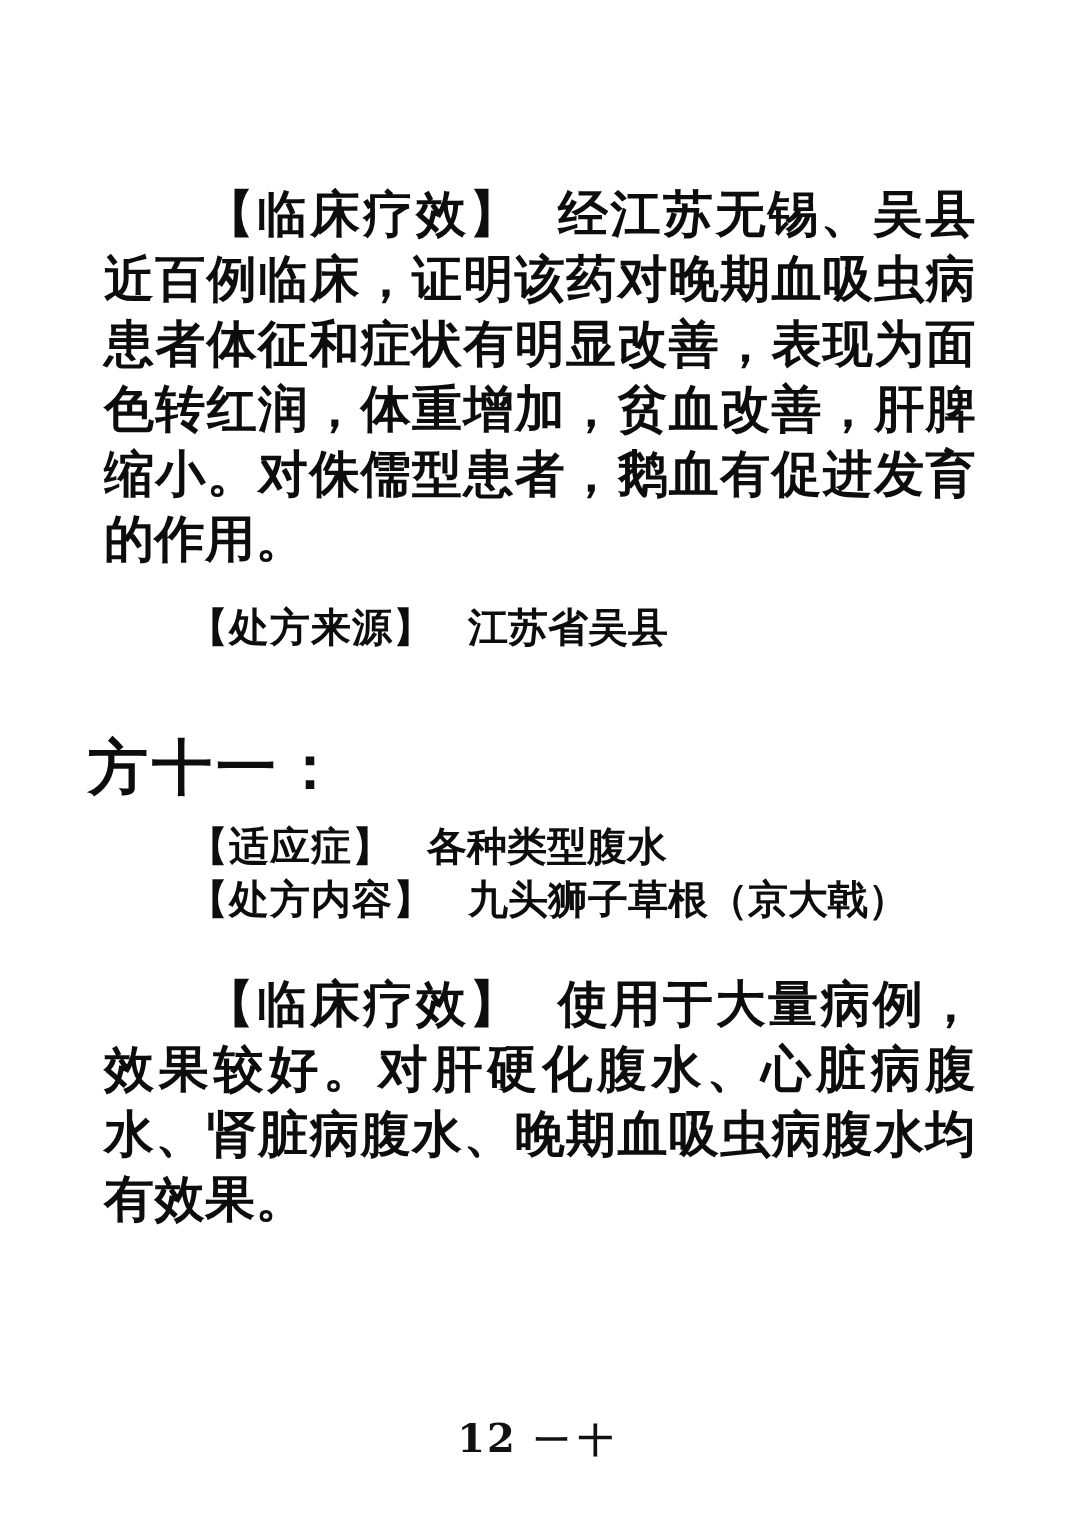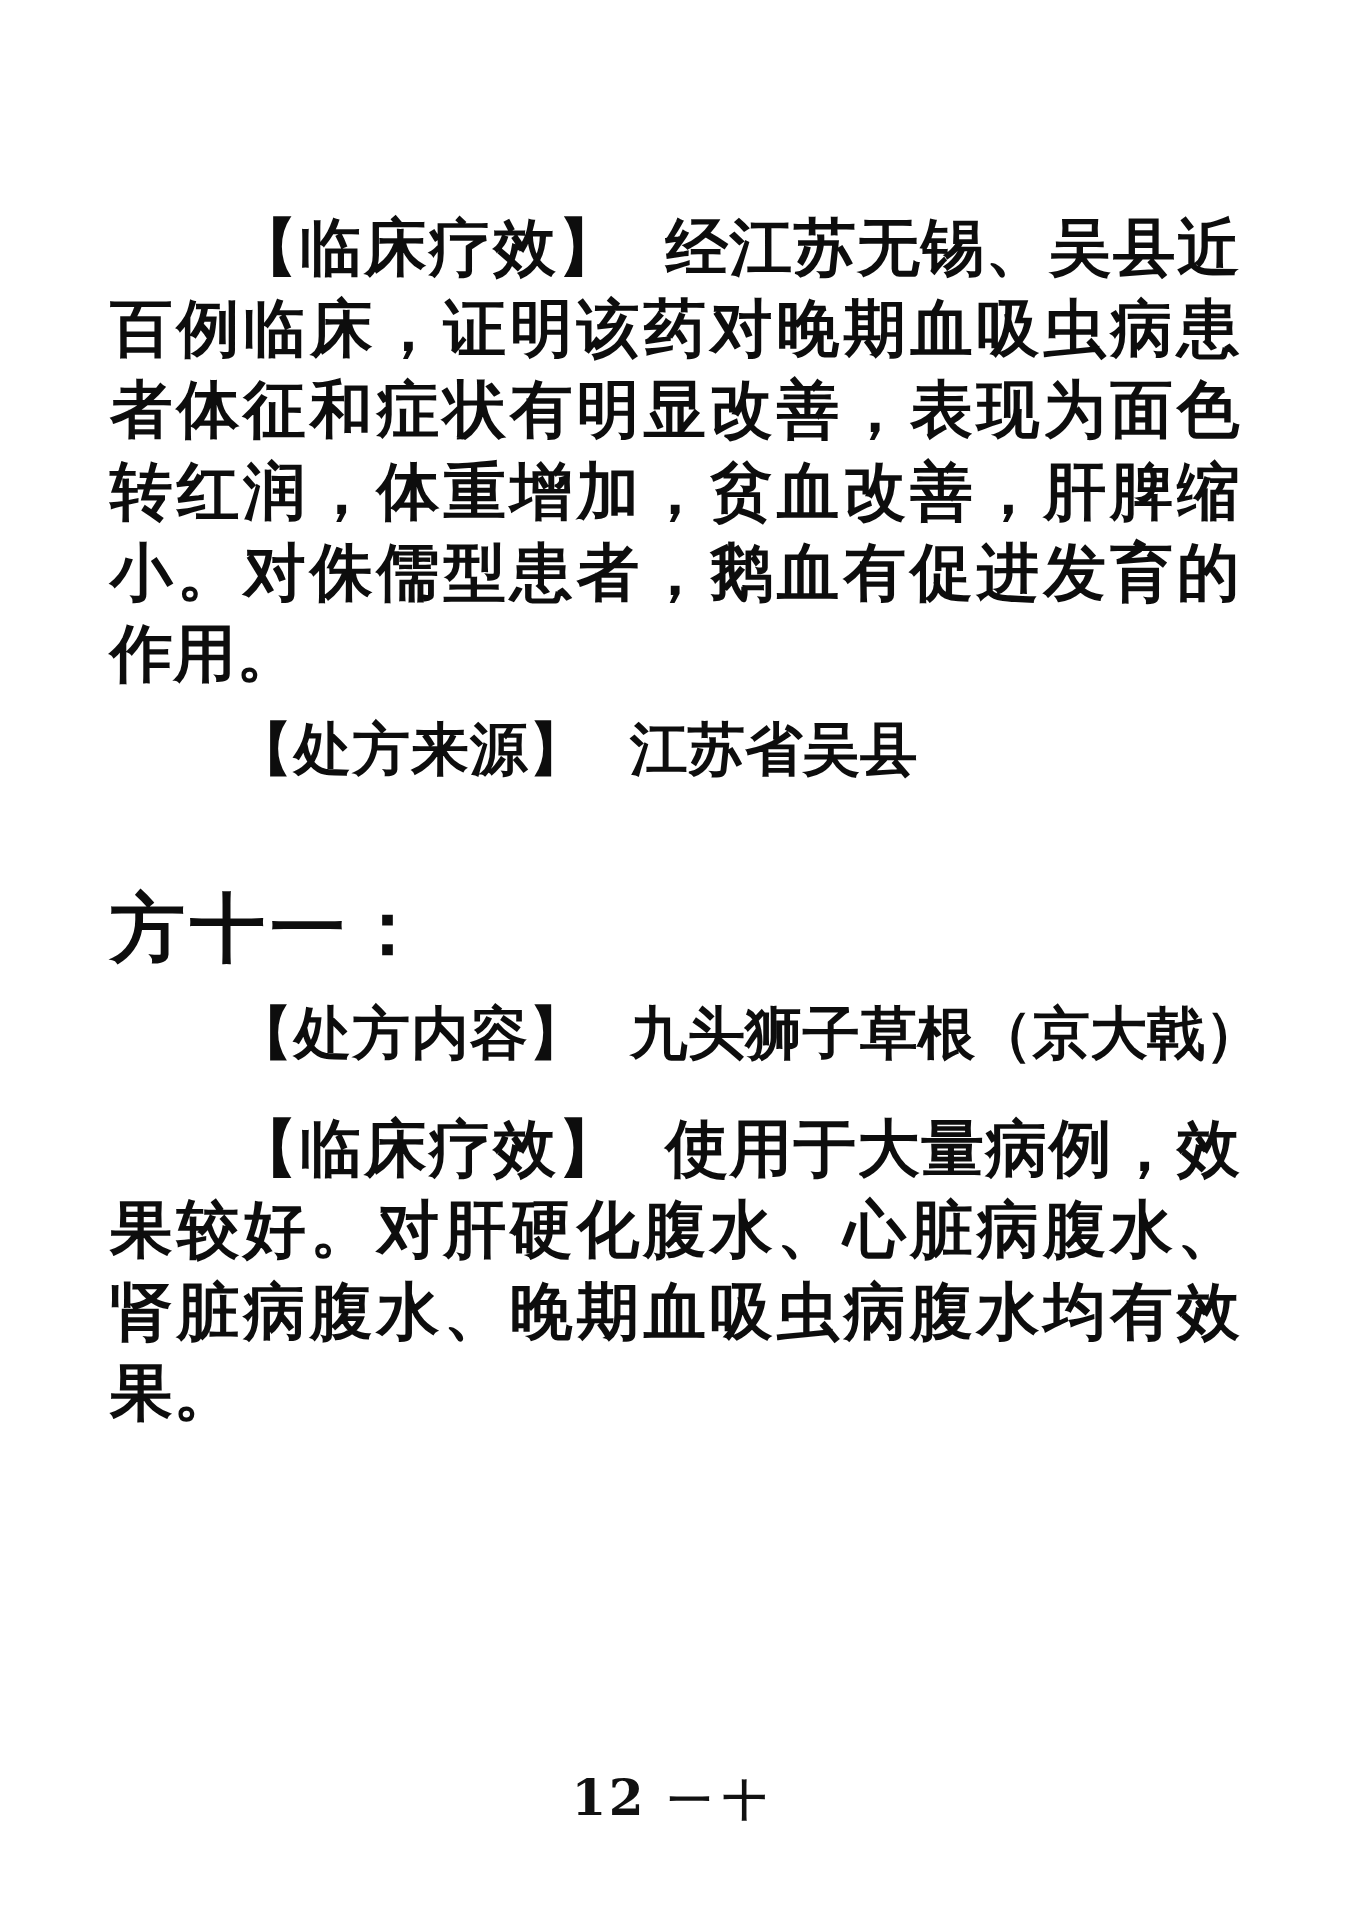--- a/index.html
+++ b/index.html
@@ -26,21 +26,21 @@
   .block {
     margin: 0;
   }
   .para {
     font-size: 50px;
     line-height: 1.30;
     letter-spacing: 0.5px;
     font-weight: 700;
     text-align: justify;
     text-justify: inter-ideograph;
-    margin: 0;
+    margin: 16px;
     font-family: "DejaVu Serif", "Liberation Serif", serif;
   }
   .para.indent {
     text-indent: 100px;
   }
   .label {
     font-weight: 700;
     letter-spacing: 1px;
   }
   .gap-after-label {
@@ -51,21 +51,21 @@
     font-size: 60px;
     font-weight: 700;
     line-height: 1.30;
     letter-spacing: 4px;
     margin: 0;
   }
   .spacer-lg { height: 74px; }
   .spacer-md { height: 30px; }
   .spacer-sm { height: 14px; }
   .single-line {
-    font-size: 46px;
+    font-size: 40px;
     font-weight: 700;
     line-height: 1.32;
     margin: 0;
     text-indent: 100px;
     white-space: nowrap;
   }
   .footer {
     position: absolute;
     left: 0;
     right: 0;
@@ -96,20 +96,23 @@
   </div>
 
   <div class="spacer-lg"></div>
 
   <div class="block">
     <p class="section-title">方十一：</p>
   </div>
 
   <div class="spacer-sm"></div>
 
+  <div class="block">
+    <p class="single-line"><span class="label">【适应症】</span><span class="gap-after-label"></span><span>各种类型腹水</span></p>
+  </div>
 
   <div class="block">
     <p class="single-line"><span class="label">【处方内容】</span><span class="gap-after-label"></span><span>九头狮子草根（京大戟）</span></p>
   </div>
 
 
   <div class="spacer-md"></div>
 
   <div class="block">
     <p class="para indent"><span class="label">【临床疗效】</span><span class="gap-after-label"></span><span>使用于大量病例，效果较好。对肝硬化腹水、心脏病腹水、肾脏病腹水、晚期血吸虫病腹水均有效果。</span></p>

